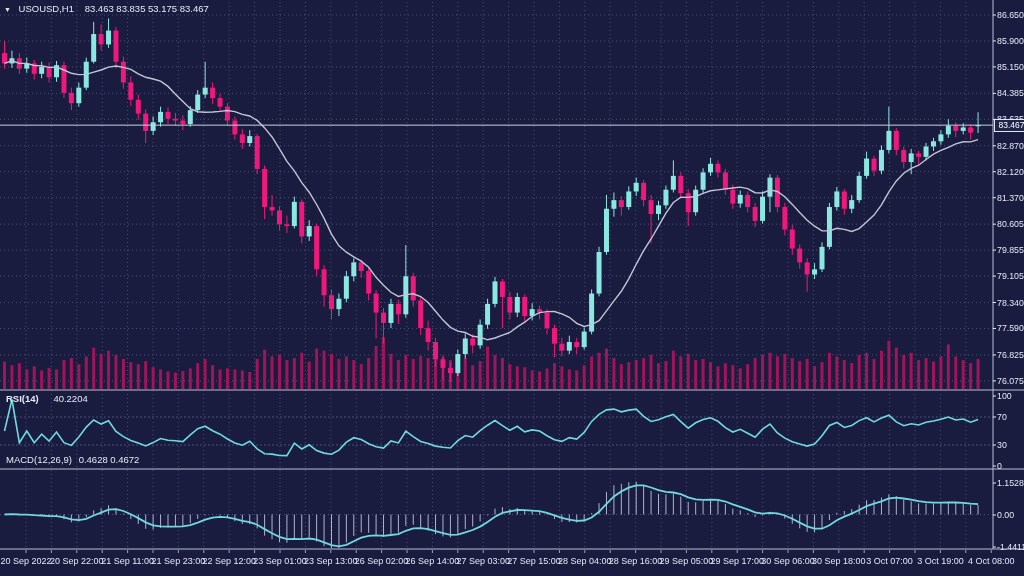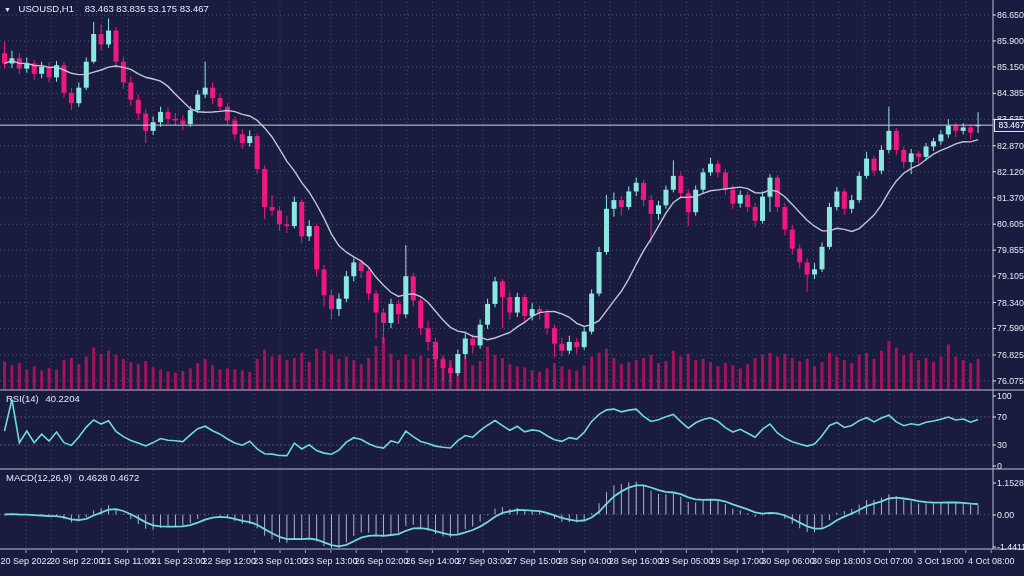--- a/index.html
+++ b/index.html
@@ -728,23 +728,23 @@
       </g>
     </svg>
 
   <div class="cap" style="left:4px;top:3px;">
     <span class="ico">▼</span>
     <b>USOUSD,H1</b>
     <span>83.463 83.835 53.175 83.467</span>
   </div>
 
   <div class="cap" style="left:6px;top:393px;">
-    <b style="margin-right:4px;">RSI(14)</b>
+    <b style="margin-right:12px;font-weight:bold;">RSI(14)</b>
     <span>40.2204</span>
   </div>
 
-  <div class="cap" style="left:6px;top:472px;">
+  <div class="cap" style="left:6px;top:454px;">
     <b style="margin-right:4px;">MACD(12,26,9)</b>
     <span>0.4628 0.4672</span>
   </div>
 
   <div class="price-tag">83.467</div>
 </div>
 
 </body></html>

